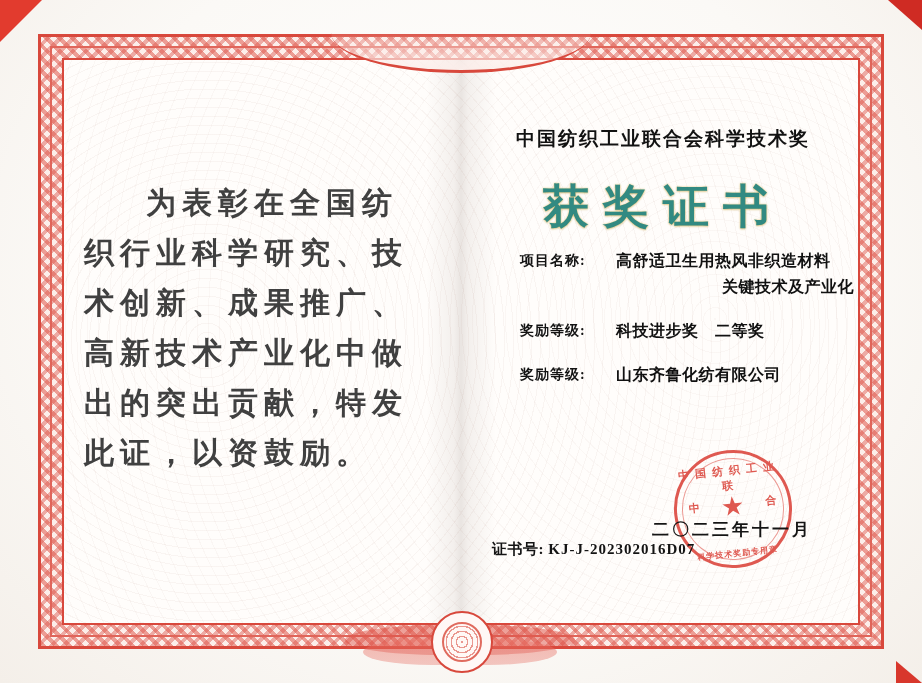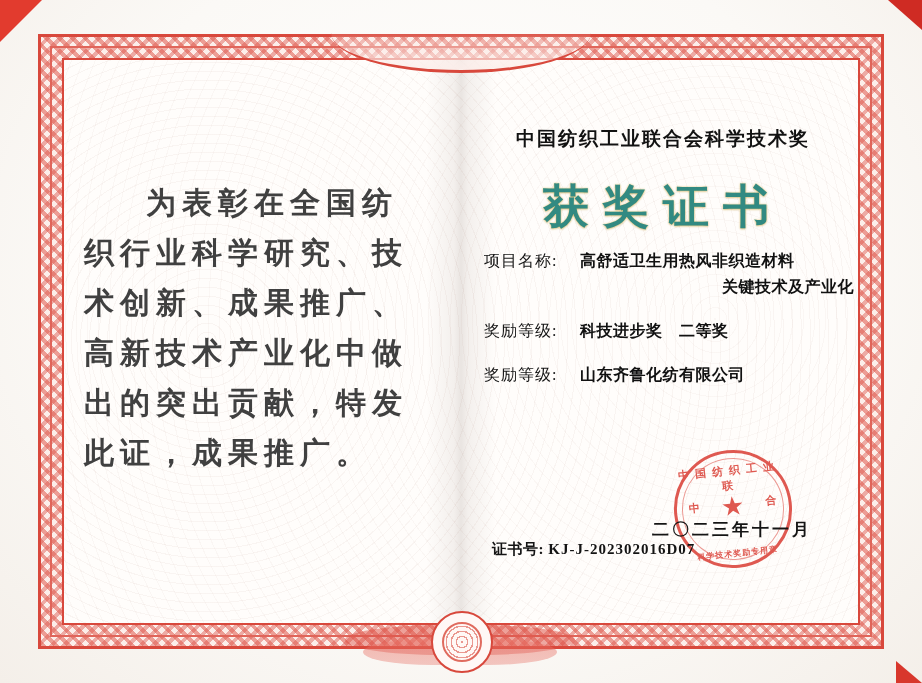--- a/index.html
+++ b/index.html
@@ -182,25 +182,26 @@
     width: 370px;
   }
   .field-row {
     display: flex;
     align-items: flex-start;
     margin-bottom: 18px;
   }
   .field-label {
     flex: 0 0 auto;
     width: 96px;
-    font-size: 16px;
-    font-weight: 400;
+    font-size: 14px;
+    font-weight: 700;
     letter-spacing: 1px;
     color: #141414;
     line-height: 26px;
+    margin-left: 36px;
   }
   .field-value {
     flex: 1 1 auto;
     font-size: 16px;
     font-weight: 700;
     letter-spacing: .5px;
     color: #111111;
     line-height: 26px;
   }
   .field-value .line2 { display: block; padding-left: 4px; text-align: right; }
@@ -341,21 +342,21 @@
 
   <div class="content">
 
     <div class="left-page">
       <div class="left-text">
         <div><span class="indent"></span><span>为表彰在全国纺</span></div>
         <div>织行业科学研究、技</div>
         <div>术创新、成果推广、</div>
         <div>高新技术产业化中做</div>
         <div>出的突出贡献，特发</div>
-        <div>此证，成果推广。</div>
+        <div>此证，以资鼓励。</div>
       </div>
     </div>
 
     <div class="right-page">
 
       <div class="org-title">中国纺织工业联合会科学技术奖</div>
 
       <div class="cert-word">获奖证书</div>
 
       <div class="fields">

